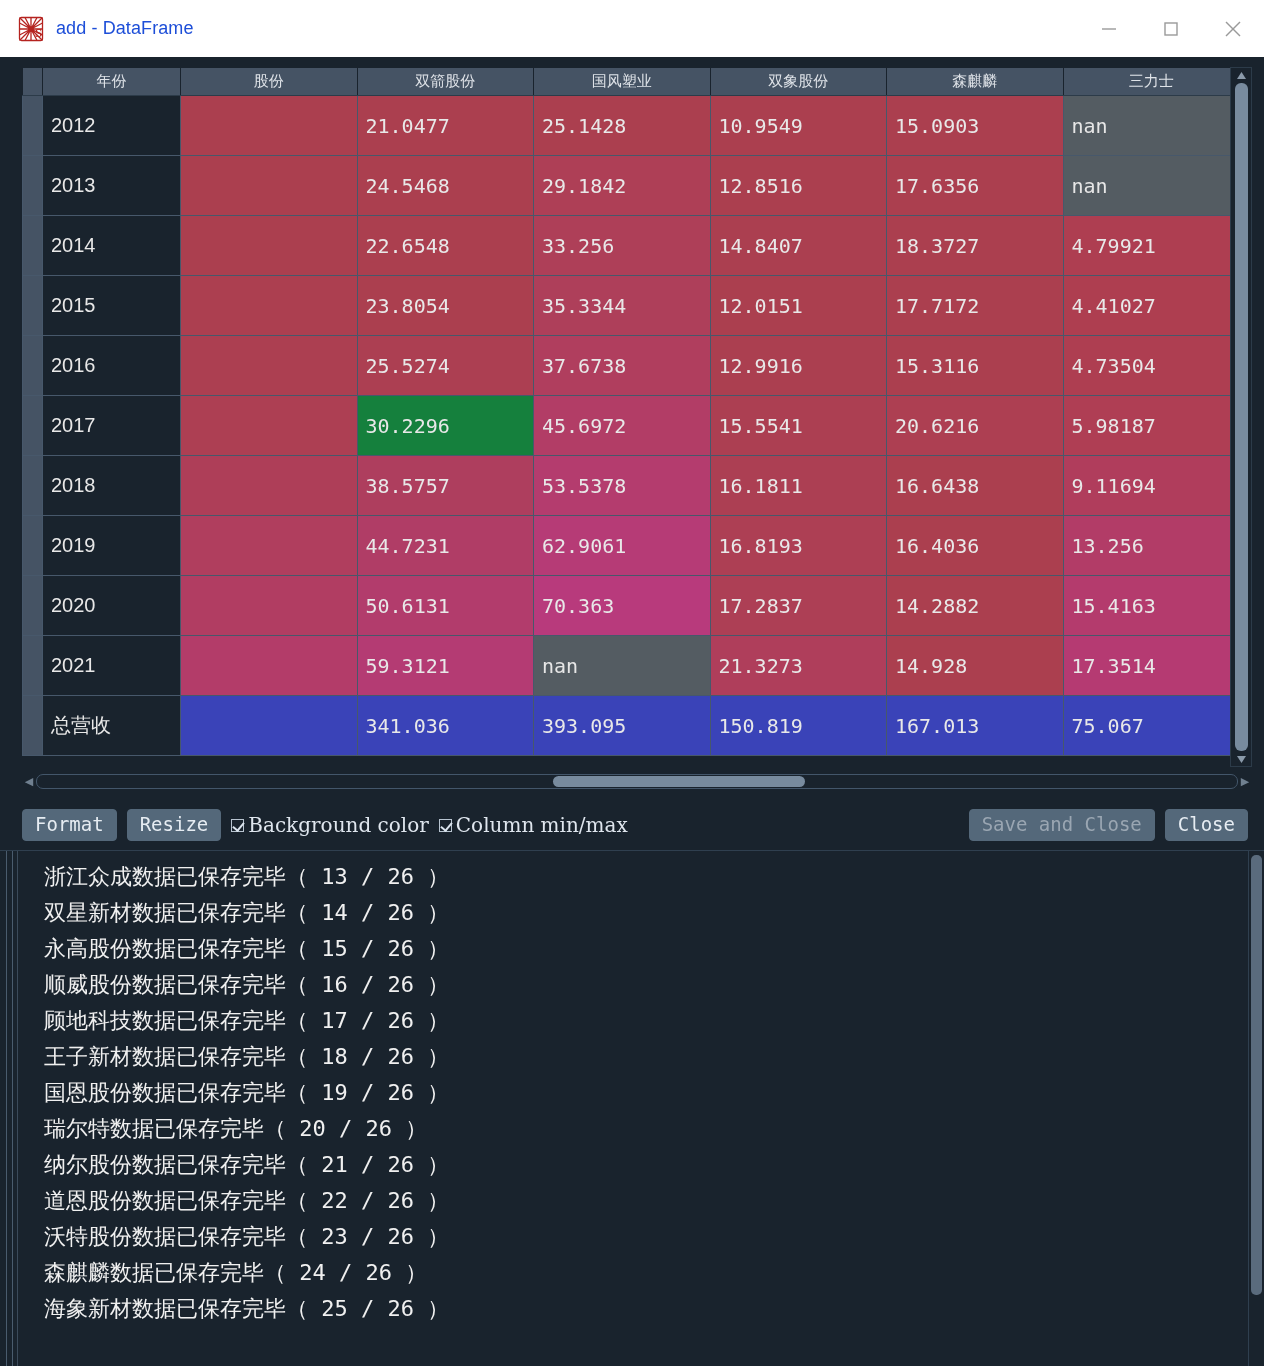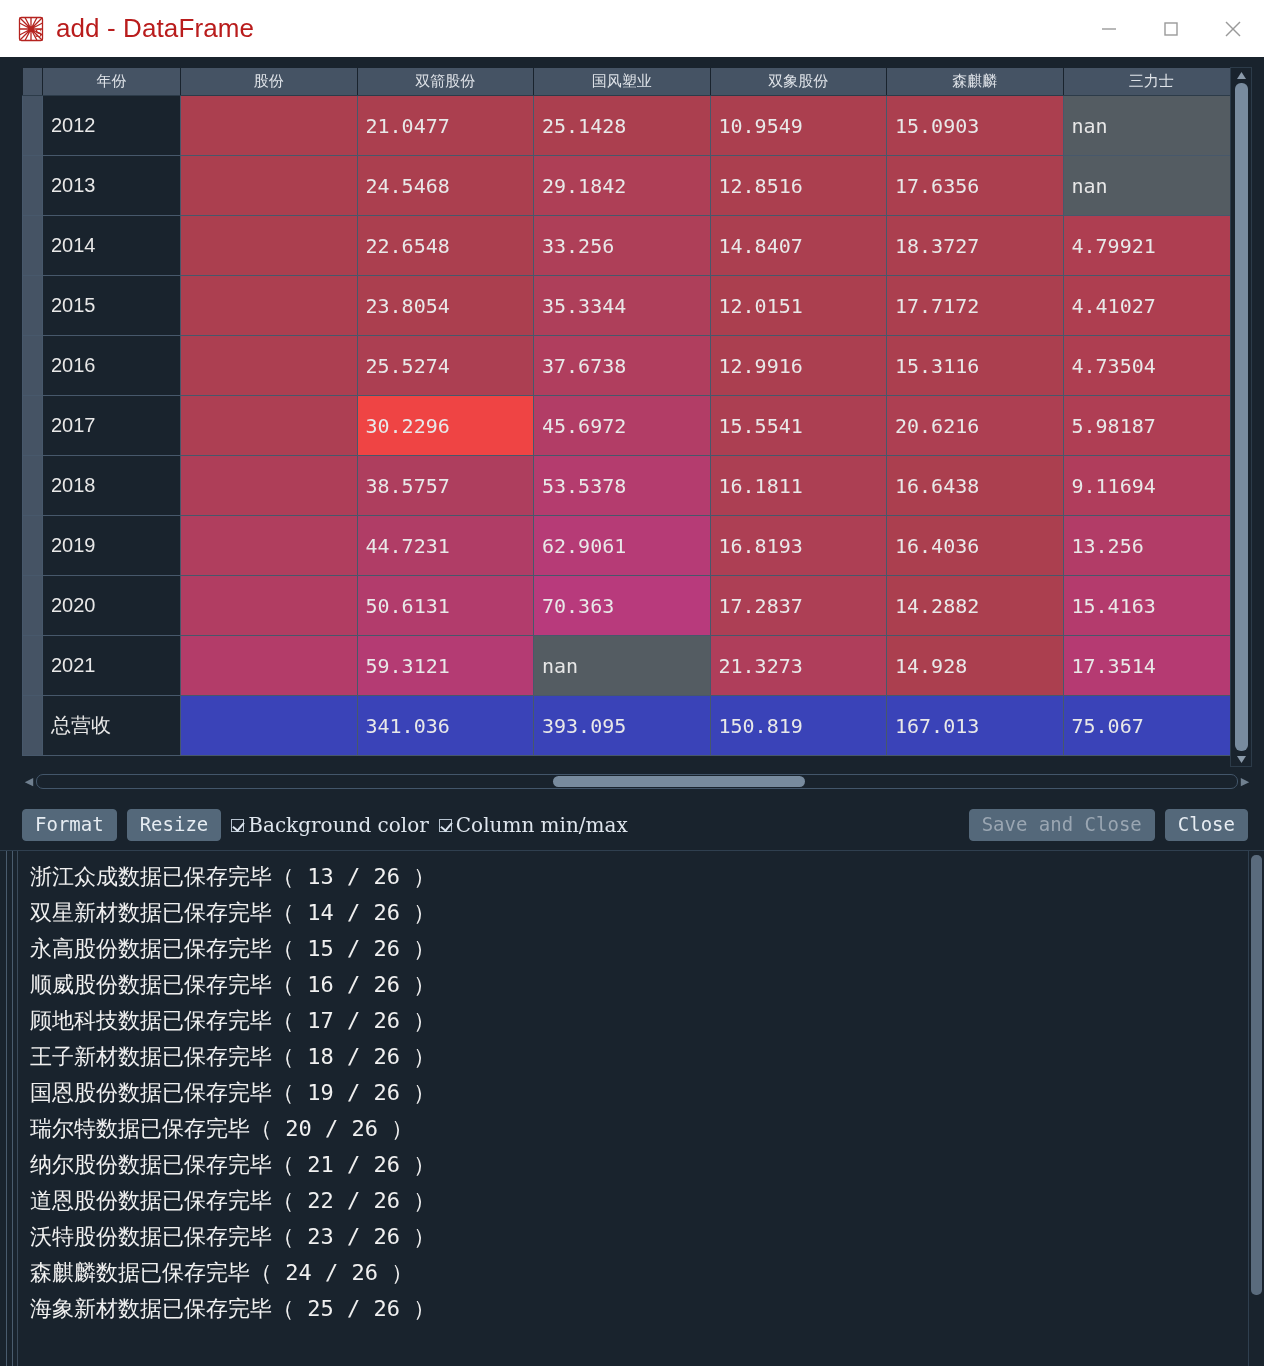--- a/index.html
+++ b/index.html
@@ -14,22 +14,22 @@
   .titlebar {
     height: 57px;
     background: #ffffff;
     display: flex;
     align-items: center;
     padding-left: 18px;
     position: relative;
   }
   .app-icon { width: 26px; height: 26px; flex: 0 0 26px; margin-right: 12px; }
   .title-text {
-    font-size: 26px;
-    color: #b91c1c;
+    font-size: 18px;
+    color: #1d4ed8;
     letter-spacing: 0.1px;
     white-space: nowrap;
   }
   .win-controls {
     position: absolute; right: 0; top: 0; height: 57px;
     display: flex; align-items: center;
   }
   .win-btn {
     width: 62px; height: 57px;
     display: flex; align-items: center; justify-content: center;
@@ -194,21 +194,21 @@
   }
   .console-rail::before {
     content: ""; position: absolute; left: 6px; top: 0; bottom: 0;
     width: 1px; background: #4a5c6e;
   }
   .console-rail::after {
     content: ""; position: absolute; left: 12px; top: 0; bottom: 0;
     width: 1px; background: #4a5c6e;
   }
   .console-lines {
-    padding: 8px 0 0 30px;
+    padding: 8px 0 0 44px;
   }
   .cline {
     font-family: "DejaVu Sans Mono", "Liberation Mono", monospace;
     font-size: 22px;
     line-height: 36px;
     color: #f0f0f0;
     white-space: pre;
   }
   .console-vscroll {
     position: absolute; right: 0; top: 0; bottom: 0; width: 16px;
@@ -318,21 +318,21 @@
             <td class="datacell w-std" style="background: rgb(172, 63, 82);">25.5274</td>
             <td class="datacell w-std" style="background: rgb(176, 62, 94);">37.6738</td>
             <td class="datacell w-std" style="background: rgb(171, 63, 80);">12.9916</td>
             <td class="datacell w-std" style="background: rgb(171, 63, 79);">15.3116</td>
             <td class="datacell w-last" style="background: rgb(174, 62, 81);">4.73504</td>
           </tr>
           <tr>
             <td class="rowsel"></td>
             <td class="idxcell">2017</td>
             <td class="datacell w-clip" style="background: rgb(173, 63, 83);"></td>
-            <td class="datacell w-std" style="background: #ef4444; padding-left: 8px;">30.2296</td>
+            <td class="datacell w-std" style="background: #15803d; padding-left: 8px;">30.2296</td>
             <td class="datacell w-std" style="background: rgb(178, 61, 102);">45.6972</td>
             <td class="datacell w-std" style="background: rgb(172, 63, 82);">15.5541</td>
             <td class="datacell w-std" style="background: rgb(173, 63, 82);">20.6216</td>
             <td class="datacell w-last" style="background: rgb(175, 62, 84);">5.98187</td>
           </tr>
           <tr>
             <td class="rowsel"></td>
             <td class="idxcell">2018</td>
             <td class="datacell w-clip" style="background: rgb(174, 62, 88);"></td>
             <td class="datacell w-std" style="background: rgb(174, 62, 94);">38.5757</td>

